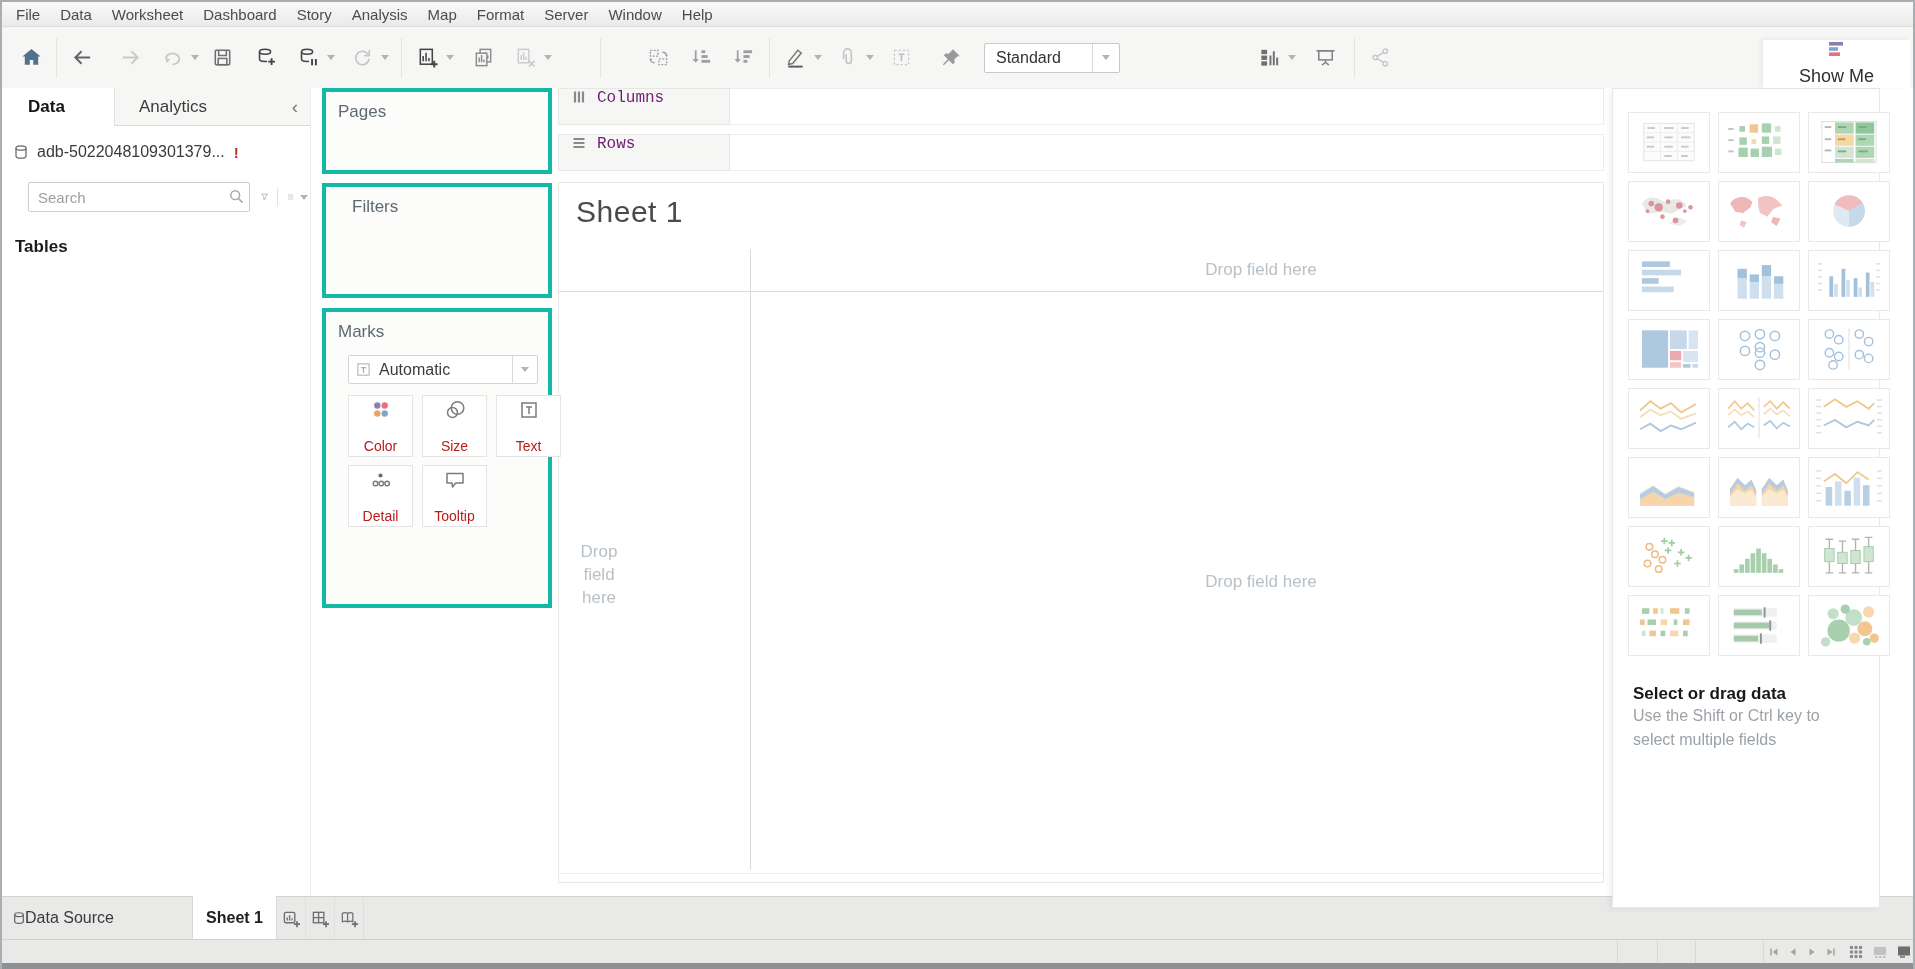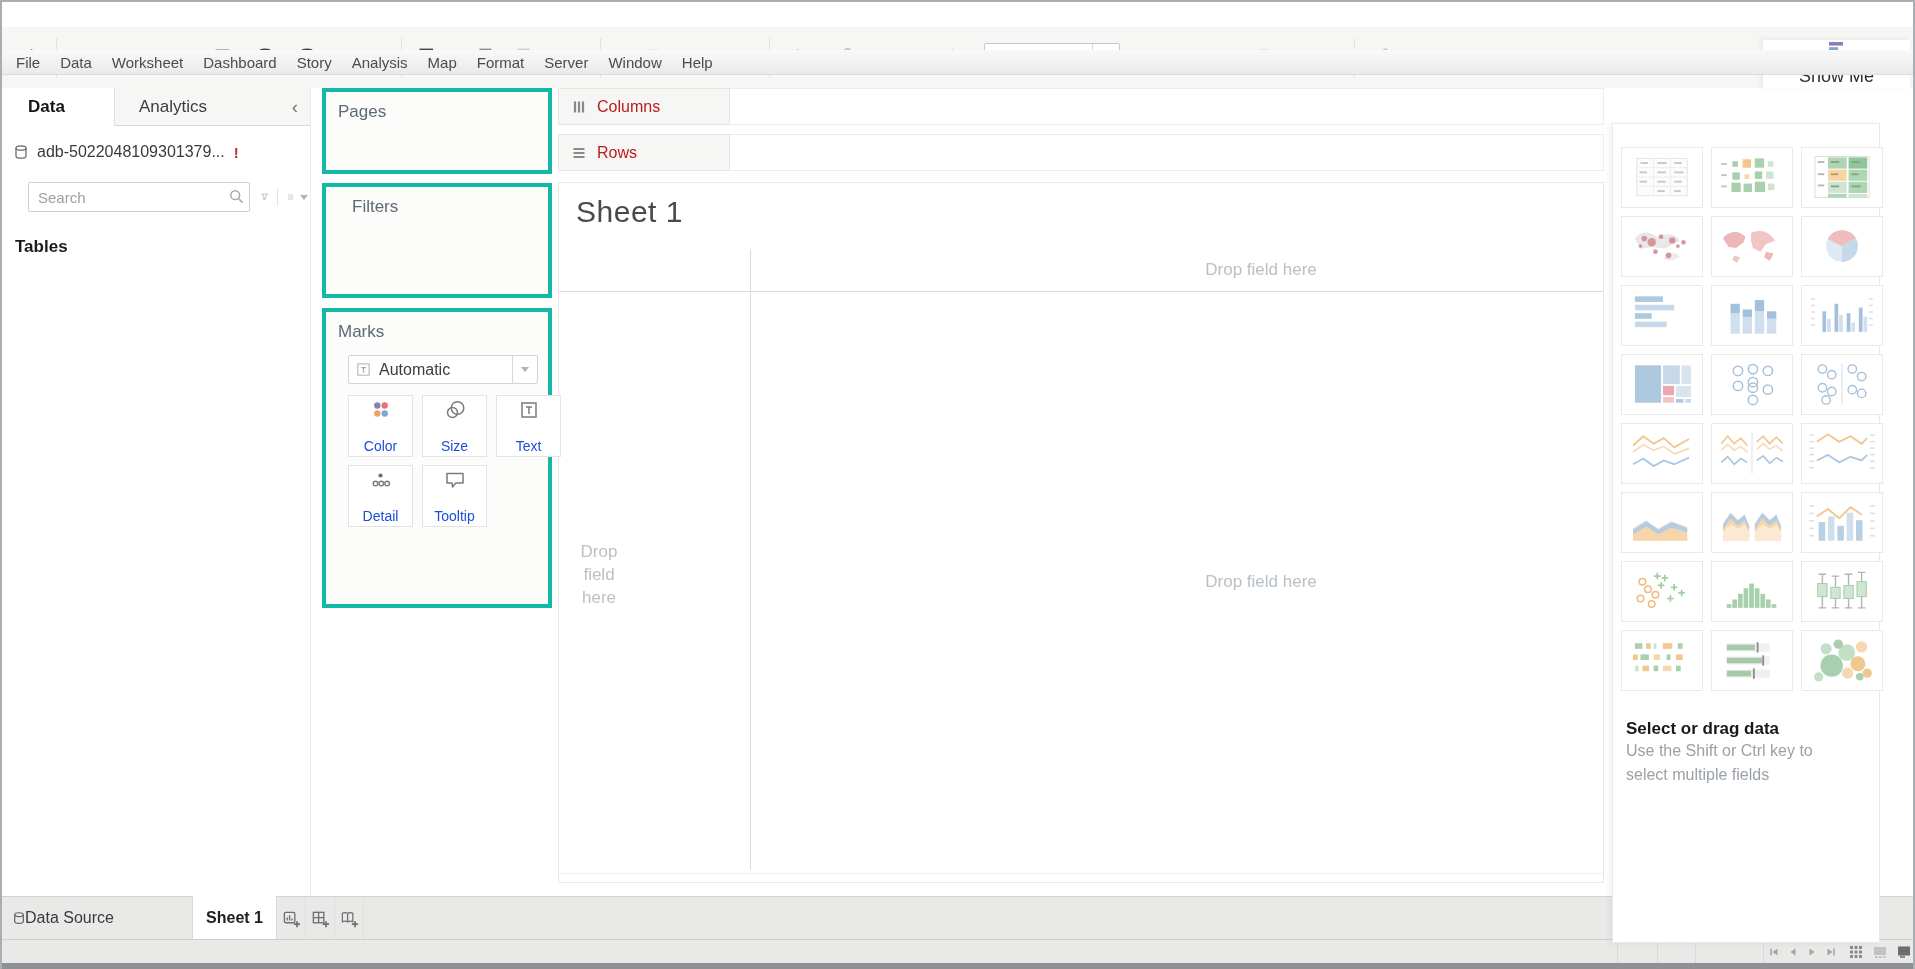--- a/index.html
+++ b/index.html
@@ -5,21 +5,21 @@
   * { margin:0; padding:0; box-sizing:border-box; }
   html,body { width:1915px; height:969px; overflow:hidden; background:#fff;
     font-family:"Liberation Sans", sans-serif; }
   .app { position:absolute; inset:0; background:#fff; }
   .frame { position:absolute; inset:0; border:2px solid #a9aeb2; border-bottom:none; pointer-events:none; z-index:99; }
   .bottom-strip { position:absolute; left:0; right:0; bottom:0; height:6px; background:#8e9094; z-index:98; }
 
   
   .menubar { position:absolute; left:2px; top:2px; right:2px; height:25px;
     background:linear-gradient(#f9f9f9,#eaeae9); border-bottom:1px solid #dcdcdc;
-    display:flex; align-items:center; padding-left:4px; z-index:20;margin-top:48px; }
+    display:flex; align-items:center; padding-left:4px; z-index:20; }
   .menu-item { padding:0 10px; font-size:15px; color:#4c4c4c; line-height:25px; cursor:default; }
 
   
   .toolbar { position:absolute; left:2px; top:27px; right:2px; height:61px;
     background:#f6f6f5; display:flex; align-items:center; z-index:15; }
   .tb-btn { width:34px; height:40px; display:flex; align-items:center; justify-content:center; flex:none; }
   .tb-btn svg { width:23px; height:23px; }
   .caret { width:0; height:0; border-left:4px solid transparent; border-right:4px solid transparent;
     border-top:5px solid #b3b3b3; flex:none; margin:0 2px; }
   .sep { width:1px; height:40px; background:#e3e3e2; flex:none; }
@@ -58,42 +58,42 @@
   .card { border:4px solid #14b8a6; background:#fcfcfb; padding:10px 0 0 12px;
     font-size:17px; color:#5d6a73; }
   .card-pages { height:86px; }
   .card-filters { height:115px; margin-top:9px;padding-left:26px; }
   .card-marks { height:300px; margin-top:10px; }
   .marks-dd { margin:13px 10px 0 10px; height:29px; border:1px solid #d4d4d4; border-radius:2px;
     background:#fff; display:flex; align-items:center; }
   .marks-dd-label { flex:1; margin-left:8px; font-size:16px; color:#3c3c3c; }
   .marks-grid { display:grid; grid-template-columns:repeat(3,65px); gap:8px 9px; margin:11px 10px 0 10px; }
   .mark-btn { height:62px; border:1px solid #e4e4e4; background:#fff; display:flex; flex-direction:column;
-    align-items:center; justify-content:center; gap:17px; font-size:14px; color:#1d4ed8; }
+    align-items:center; justify-content:center; gap:17px; font-size:14px; color:#b91c1c; }
 
   
   .shelf { position:absolute; left:558px; width:1046px; height:37px; display:flex; z-index:4; }
   .shelf-columns { top:88px; } .shelf-rows { top:134px; }
   .shelf-label { width:172px; background:#f6f6f5; border:1px solid #e6e6e5; display:flex;
-    align-items:center; gap:10px; padding-left:12px; font-size:16px; color:#b91c1c; }
+    gap:10px; padding-left:12px; font-size:16px; color:#701a75;font-family:Liberation Mono, monospace; }
   .shelf-body { flex:1; background:#fff; border:1px solid #ececeb; border-left:none; }
   .sheet-card { position:absolute; left:558px; top:182px; width:1046px; height:701px;
     background:#fff; border:1px solid #e8e8e7; z-index:3; }
   .sheet-title { position:absolute; left:17px; top:12px; font-size:30px; font-weight:300; color:#4a4a4a; letter-spacing:.5px; }
   .canvas-vline { position:absolute; left:191px; top:66px; bottom:12px; width:1px; background:#dadada; }
   .canvas-hline { position:absolute; left:0; right:0; top:108px; height:1px; background:#dadada; }
   .canvas-bottomline { position:absolute; left:0; right:0; bottom:8px; height:1px; background:#efefef; }
   .drop-zone { position:absolute; font-size:17px; color:#b9c0c6; white-space:nowrap; }
   .drop-top { top:77px; left:702px; transform:translateX(-50%); }
   .drop-center { top:389px; left:702px; transform:translateX(-50%); }
   .drop-left { top:357px; left:0; width:80px; text-align:center; line-height:23px; white-space:normal; }
 
   
   .showme-panel { position:absolute; left:1612px; top:88px; width:268px; height:820px; background:#fff;
-    border:1px solid #e8e8e7; box-shadow:-3px 1px 6px rgba(0,0,0,.05); z-index:10; padding:23px 0 0 8px;margin-top:35px; }
+    border:1px solid #e8e8e7; box-shadow:-3px 1px 6px rgba(0,0,0,.05); z-index:10; padding:23px 0 0 15px; }
   .sm-grid { display:grid; grid-template-columns:repeat(3,82px); gap:8px; }
   .sm-thumb { width:82px; height:61px; border:1px solid #e9e9e9; background:#fff;
     display:flex; align-items:center; justify-content:center; }
   .sm-thumb svg { width:78px; height:57px; }
   .sm-hint { margin:28px 18px 0 5px; }
   .sm-hint-title { font-size:17px; font-weight:bold; color:#181818; }
   .sm-hint-line { font-size:16px; color:#9aa1a7; line-height:24px; }
   .sm-hint-line:first-of-type { margin-top:6px; }
 
   

